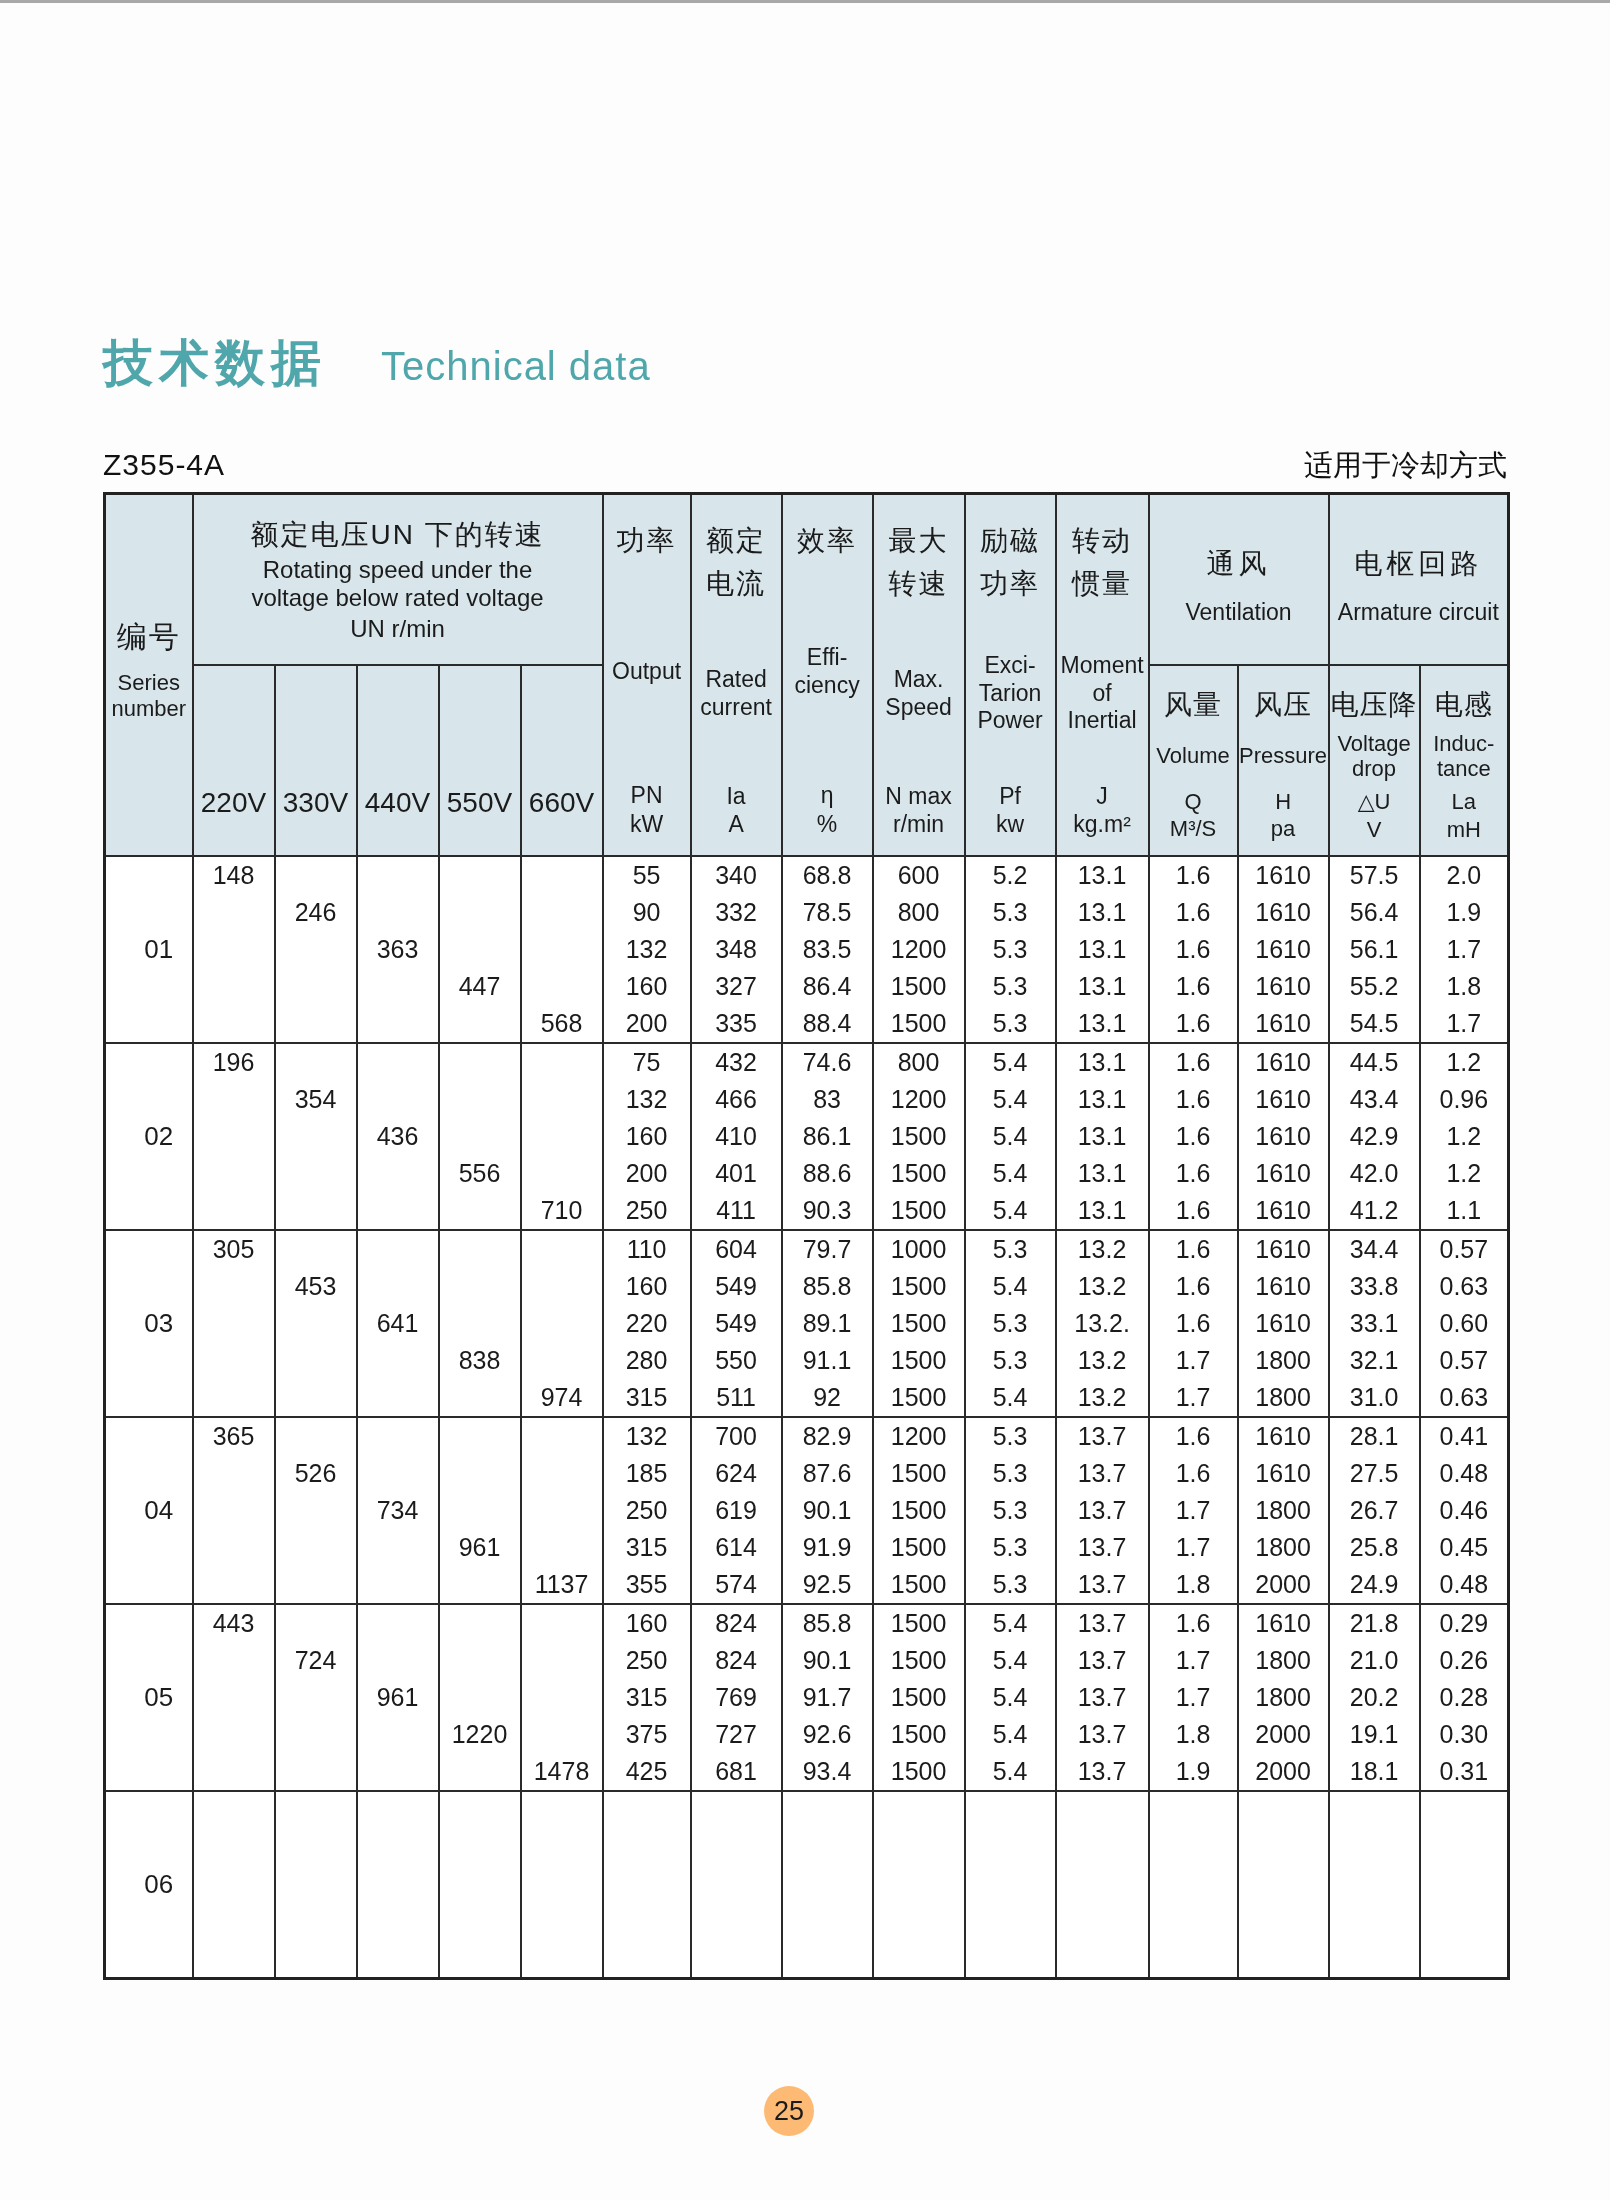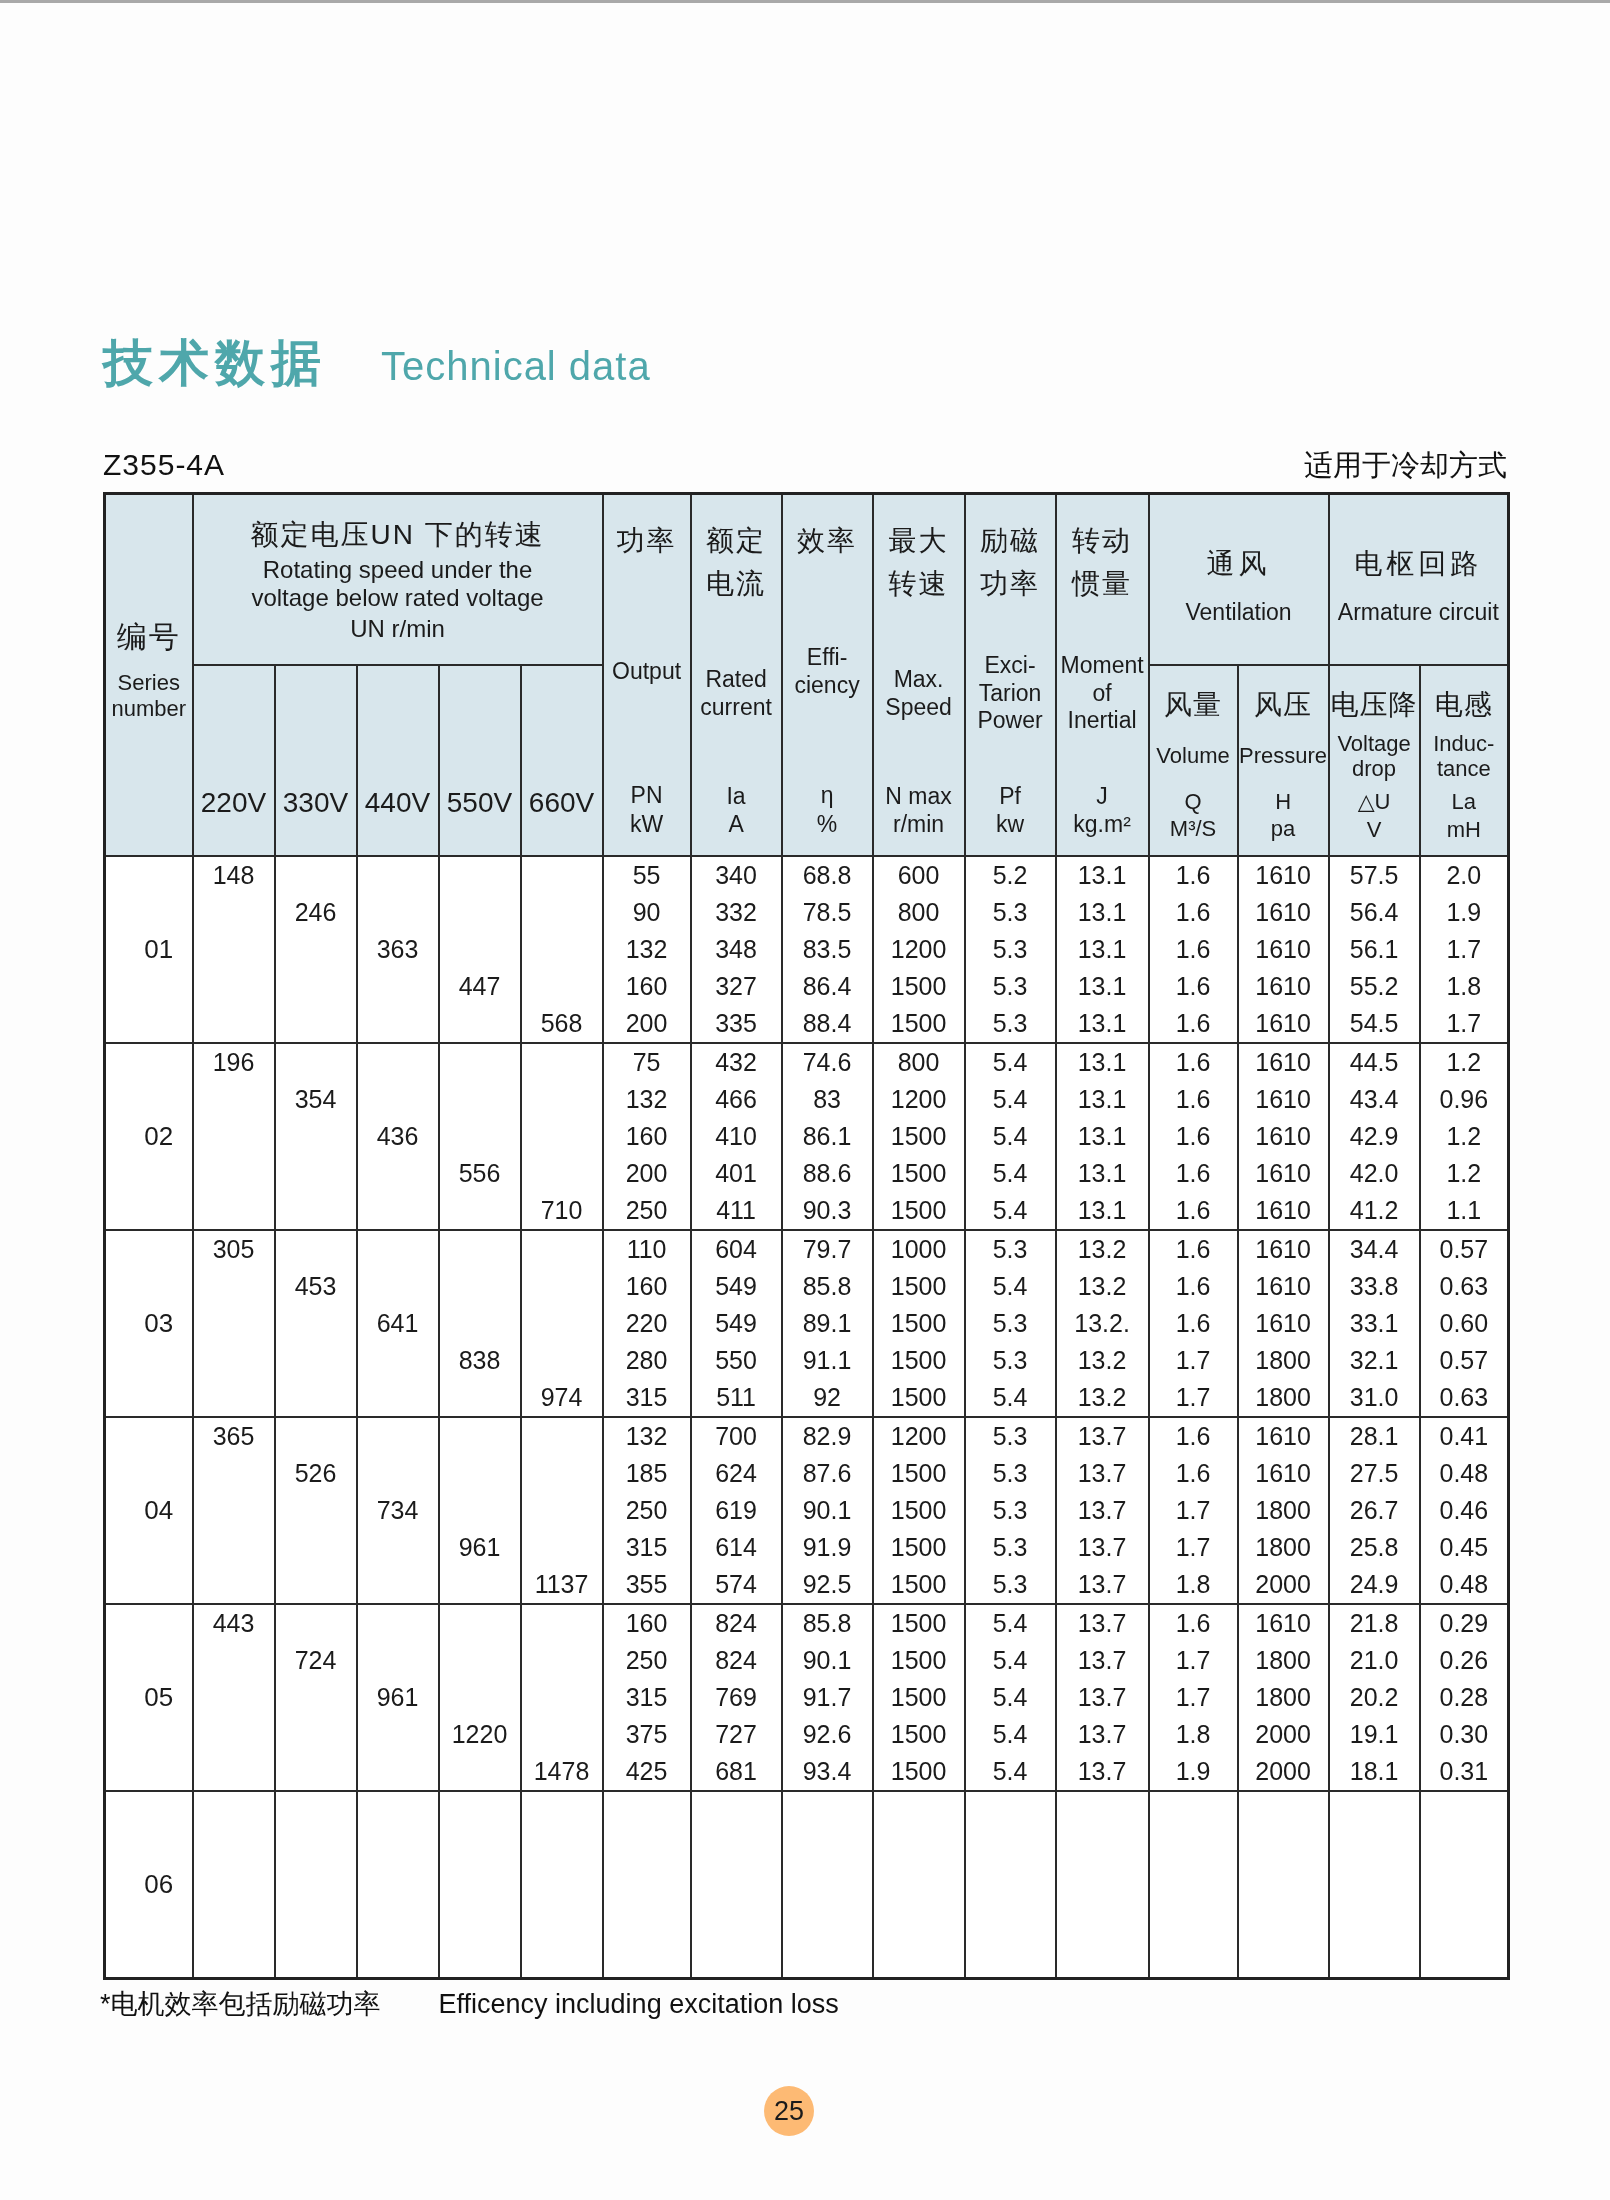--- a/index.html
+++ b/index.html
@@ -1095,19 +1095,15 @@
                 <div class="slot"></div>
                 <div class="slot"></div>
                 <div class="slot"></div>
               </div>
             </td>
           </tr>
         </tbody>
     </table>
   </div>
 
-  <div class="footnote">
-    <span class="zh">*电机效率包括励磁功率</span>
-    <span class="en">Efficency including excitation loss</span>
-  </div>
 
   <div class="page-num">25</div>
 </div>
 
 </body></html>

